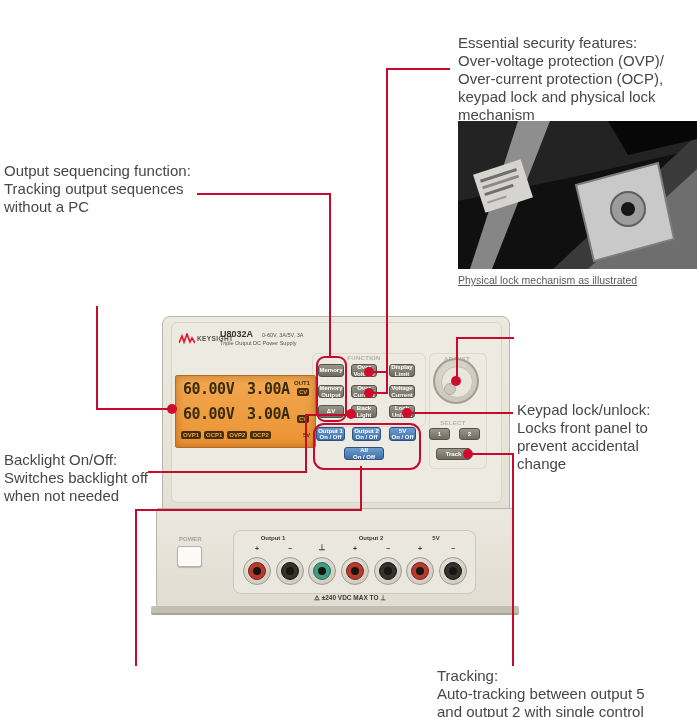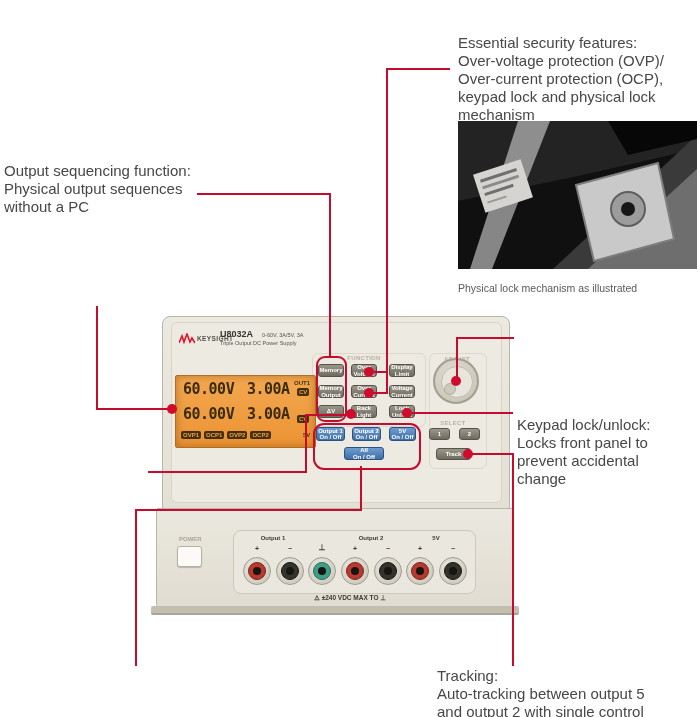--- a/index.html
+++ b/index.html
@@ -36,23 +36,26 @@
 <body>
 
 <div id="canvas">
 
   <div class="ann" style="left:458px;top:6px;width:240px">Essential security features:
 Over-voltage protection (OVP)/
 Over-current protection (OCP),
 keypad lock and physical lock
 mechanism</div>
   <div class="ann" style="left:4px;top:134px;width:220px">Output sequencing function:
-Physical output sequences
+Tracking output sequences
 without a PC</div>
-  <div class="ann" style="left:517px;top:388px;width:170px">Keypad lock/unlock:
+  <div class="ann" style="left:4px;top:423px;width:200px">Backlight On/Off:
+Switches backlight off
+when not needed</div>
+  <div class="ann" style="left:517px;top:373px;width:170px">Keypad lock/unlock:
 Locks front panel to
 prevent accidental
 change</div>
   <div class="ann" style="left:437px;top:639px;width:260px">Tracking:
 Auto-tracking between output 5
 and output 2 with single control</div>
 
   <div style="position:absolute;left:458px;top:93px;width:239px;height:148px;overflow:hidden;">
     <svg width="239" height="148" viewBox="0 0 239 148">
       <rect x="0" y="0" width="239" height="148" fill="#101010"></rect>
@@ -66,21 +69,21 @@
       <g transform="rotate(-18 45 65)">
         <rect x="20" y="45" width="50" height="40" fill="#d6d4d0"></rect>
         <rect x="25" y="52" width="38" height="3" fill="#6f6f6f"></rect>
         <rect x="25" y="59" width="38" height="3" fill="#8a8a8a"></rect>
         <rect x="25" y="66" width="30" height="3" fill="#6f6f6f"></rect>
         <rect x="25" y="75" width="20" height="2" fill="#9a9a9a"></rect>
       </g>
       <polygon points="150,0 239,0 239,18 170,34" fill="#070707"></polygon>
     </svg>
   </div>
-  <div class="caption" style="left:458px;top:254px;">Physical lock mechanism as illustrated</div>
+  <div class="caption" style="left:458px;top:246px;text-decoration:underline;">Physical lock mechanism as illustrated</div>
 
   <div class="panel" style="left:162px;top:288px;width:348px;height:193px;background:linear-gradient(#ece9e0,#e3e0d5);border:1px solid #b9b5a8;border-radius:8px 8px 2px 2px;"></div>
   <div class="panel" style="left:171px;top:294px;width:331px;height:181px;background:#edeae1;border:1px solid #d8d4c8;border-radius:6px;"></div>
   <div class="panel" style="left:156px;top:480px;width:358px;height:100px;background:linear-gradient(#ebe8df,#e0dcd1);border:1px solid #b9b5a8;border-radius:2px 2px 4px 4px;"></div>
   <div class="panel" style="left:151px;top:578px;width:368px;height:9px;background:#c2beb0;border-bottom:2px solid #a8a497;border-radius:2px;"></div>
 
   <div style="position:absolute;left:179px;top:303px;z-index:2;">
     <svg width="16" height="12" viewBox="0 0 16 12">
         <path d="M0 10 L3 3 L5 9 L8 1 L11 9 L13 5 L16 10" stroke="#e8112d" stroke-width="1.6" fill="none"></path>
       </svg>

